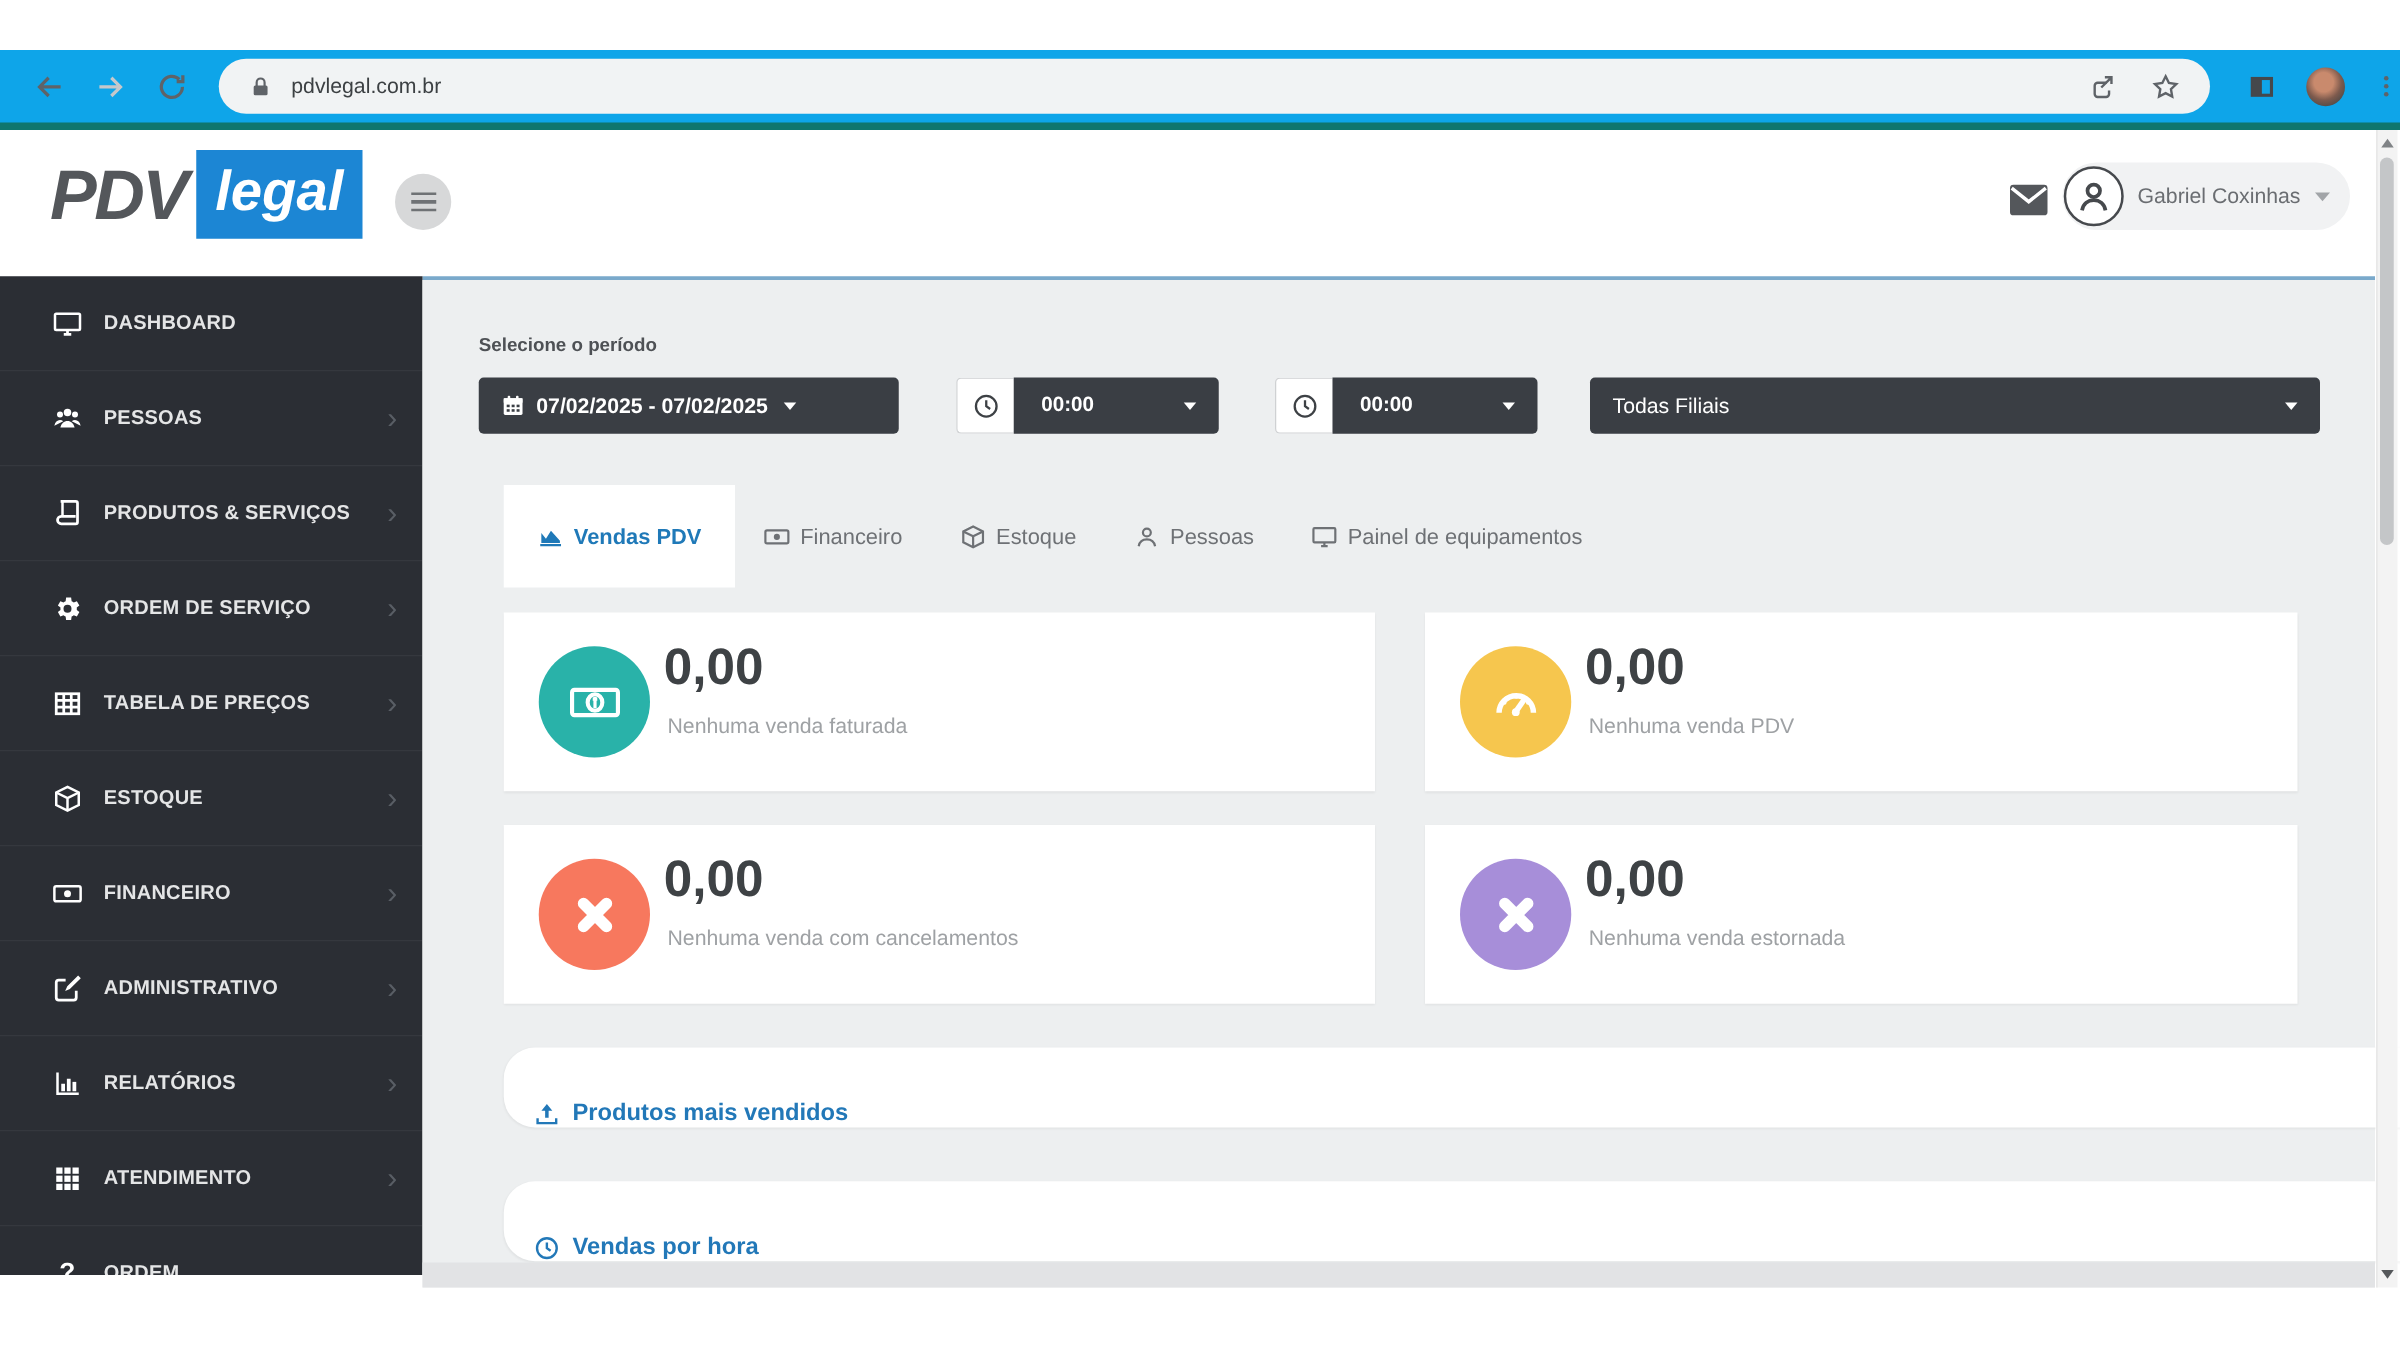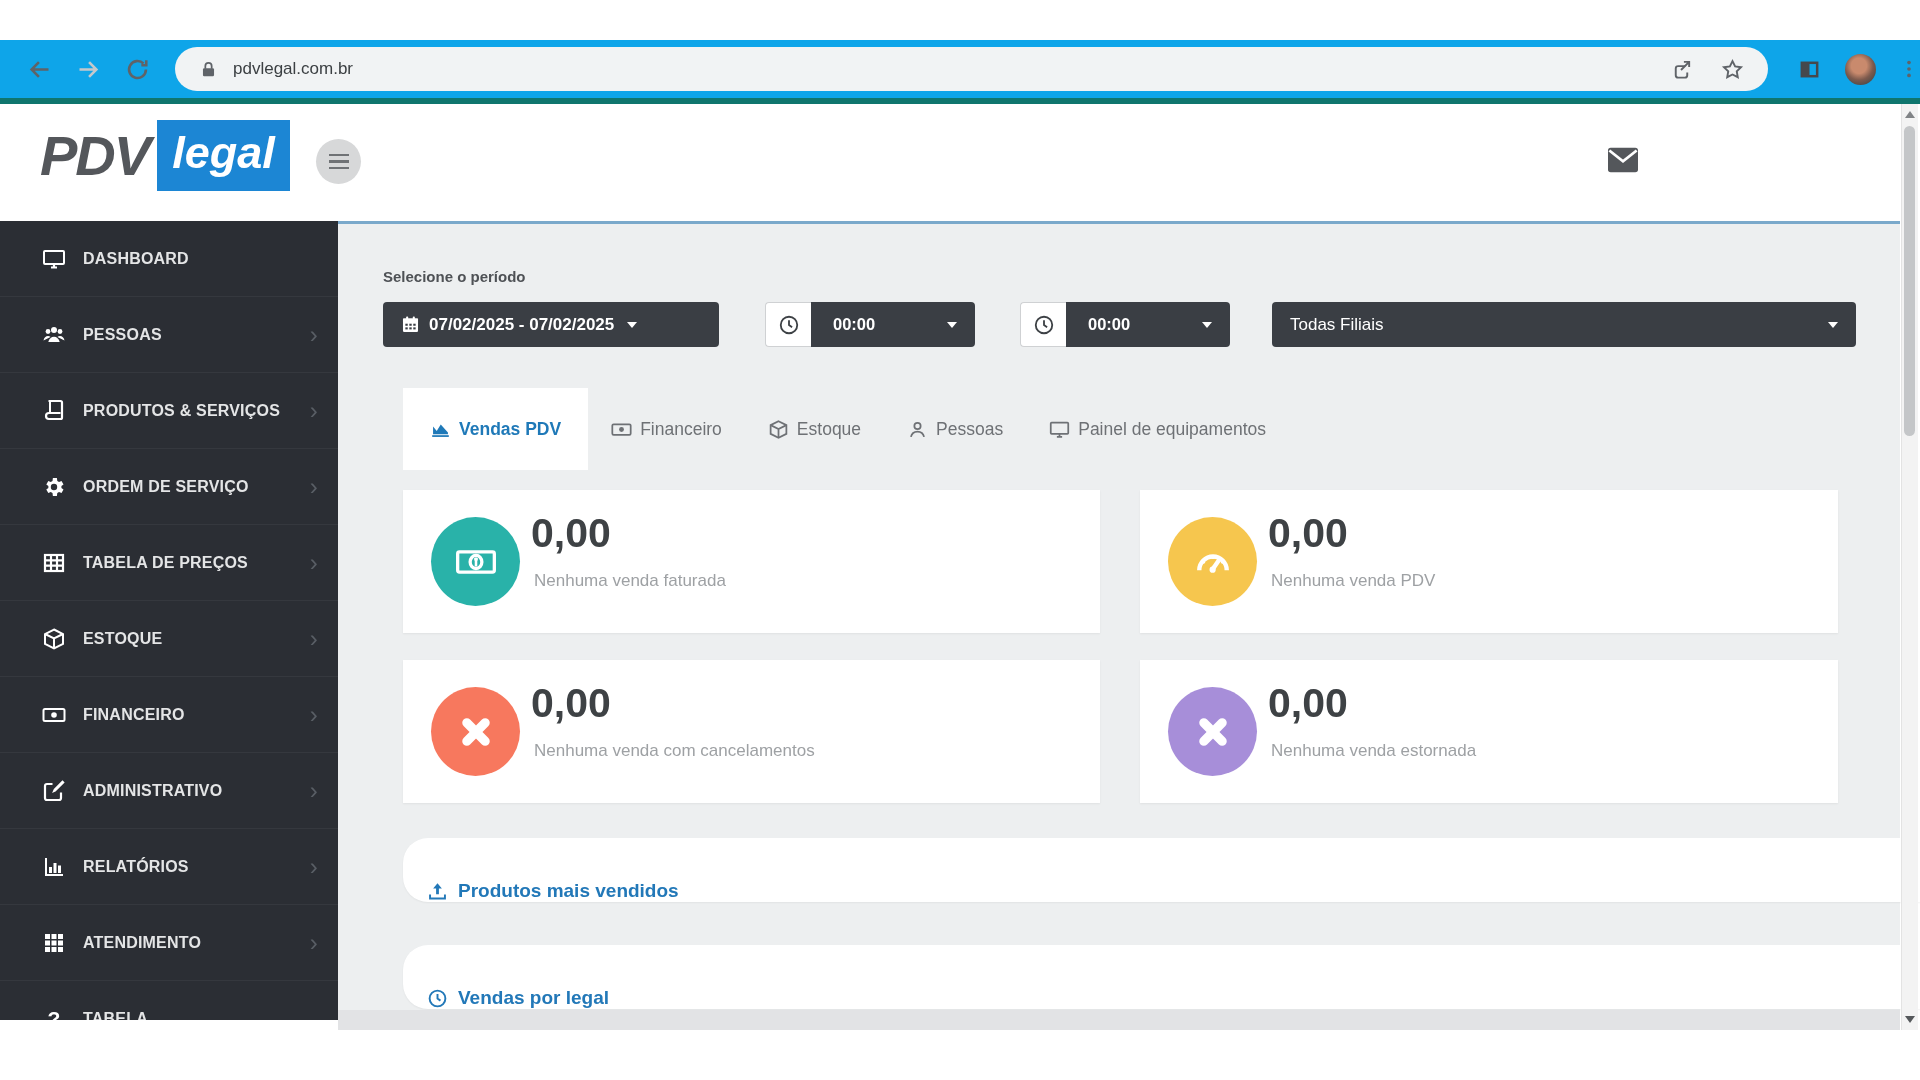--- a/index.html
+++ b/index.html
@@ -160,20 +160,30 @@
     </div>
     <div class="hamburger">
       <i></i>
         <i></i>
         <i></i>
     </div>
     <svg class="mail-btn" viewBox="0 0 24 22" fill="currentColor">
         <rect x="1" y="2" width="22" height="18" rx="2"></rect>
         <path d="M2 4l10 8L22 4" fill="none" stroke="#fff" stroke-width="2"></path>
       </svg>
+    <div class="user-chip">
+      <span class="user-avatar">
+        <svg viewBox="0 0 24 24" fill="none" stroke="currentColor" stroke-width="2.4">
+            <circle cx="12" cy="8.5" r="4"></circle>
+            <path d="M4.5 21c.8-4.2 3.9-6.5 7.5-6.5s6.7 2.3 7.5 6.5"></path>
+          </svg>
+      </span>
+      <span class="user-name">Gabriel Coxinhas</span>
+      <span class="user-caret"></span>
+    </div>
   </div>
   <div class="accent-line"></div>
 
   <nav class="sidebar">
     <div class="side-item">
       <span class="side-icon"><svg viewBox="0 0 24 24" fill="none" stroke="currentColor" stroke-width="2">
             <rect x="2" y="4" width="20" height="13" rx="1"></rect>
             <path d="M9 20.5h6M12 17v3.5" stroke-width="2.2"></path>
           </svg></span>
       <span>DASHBOARD</span>
@@ -255,21 +265,21 @@
             <rect x="16" y="9.5" width="5" height="5"></rect>
             <rect x="3" y="16" width="5" height="5"></rect>
             <rect x="9.5" y="16" width="5" height="5"></rect>
             <rect x="16" y="16" width="5" height="5"></rect>
           </svg></span>
       <span>ATENDIMENTO</span>
       <span class="side-chev">›</span>
     </div>
     <div class="side-item">
       <span class="side-icon q-ic">?</span>
-      <span>TABELA</span>
+      <span>ORDEM</span>
     </div>
   </nav>
 
   <div class="main">
 
     <div class="period-label">Selecione o período</div>
 
     <div class="btn-dark date-btn">
       <svg width="19" height="19" viewBox="0 0 24 24">
           <rect x="2.5" y="4.5" width="19" height="17" rx="1.5" fill="#fff"></rect>
@@ -423,21 +433,21 @@
           </svg>
       </span>
     </div>
 
     <div class="panel panel-2">
       <span class="panel-title">
         <svg viewBox="0 0 24 24" fill="none" stroke="currentColor" stroke-width="2.2">
             <circle cx="12" cy="12" r="9"></circle>
             <path d="M12 6.8V12l3.4 2.4"></path>
           </svg>
-        <span>Vendas por legal</span>
+        <span>Vendas por hora</span>
       </span>
       <span class="panel-controls">
         <svg class="pc-ic" viewBox="0 0 24 24" fill="none" stroke="currentColor" stroke-width="4" stroke-linejoin="round">
             <path d="M4.5 8l7.5 8 7.5-8"></path>
           </svg>
       </span>
     </div>
 
     <div class="bottom-strip"></div>
   </div>

